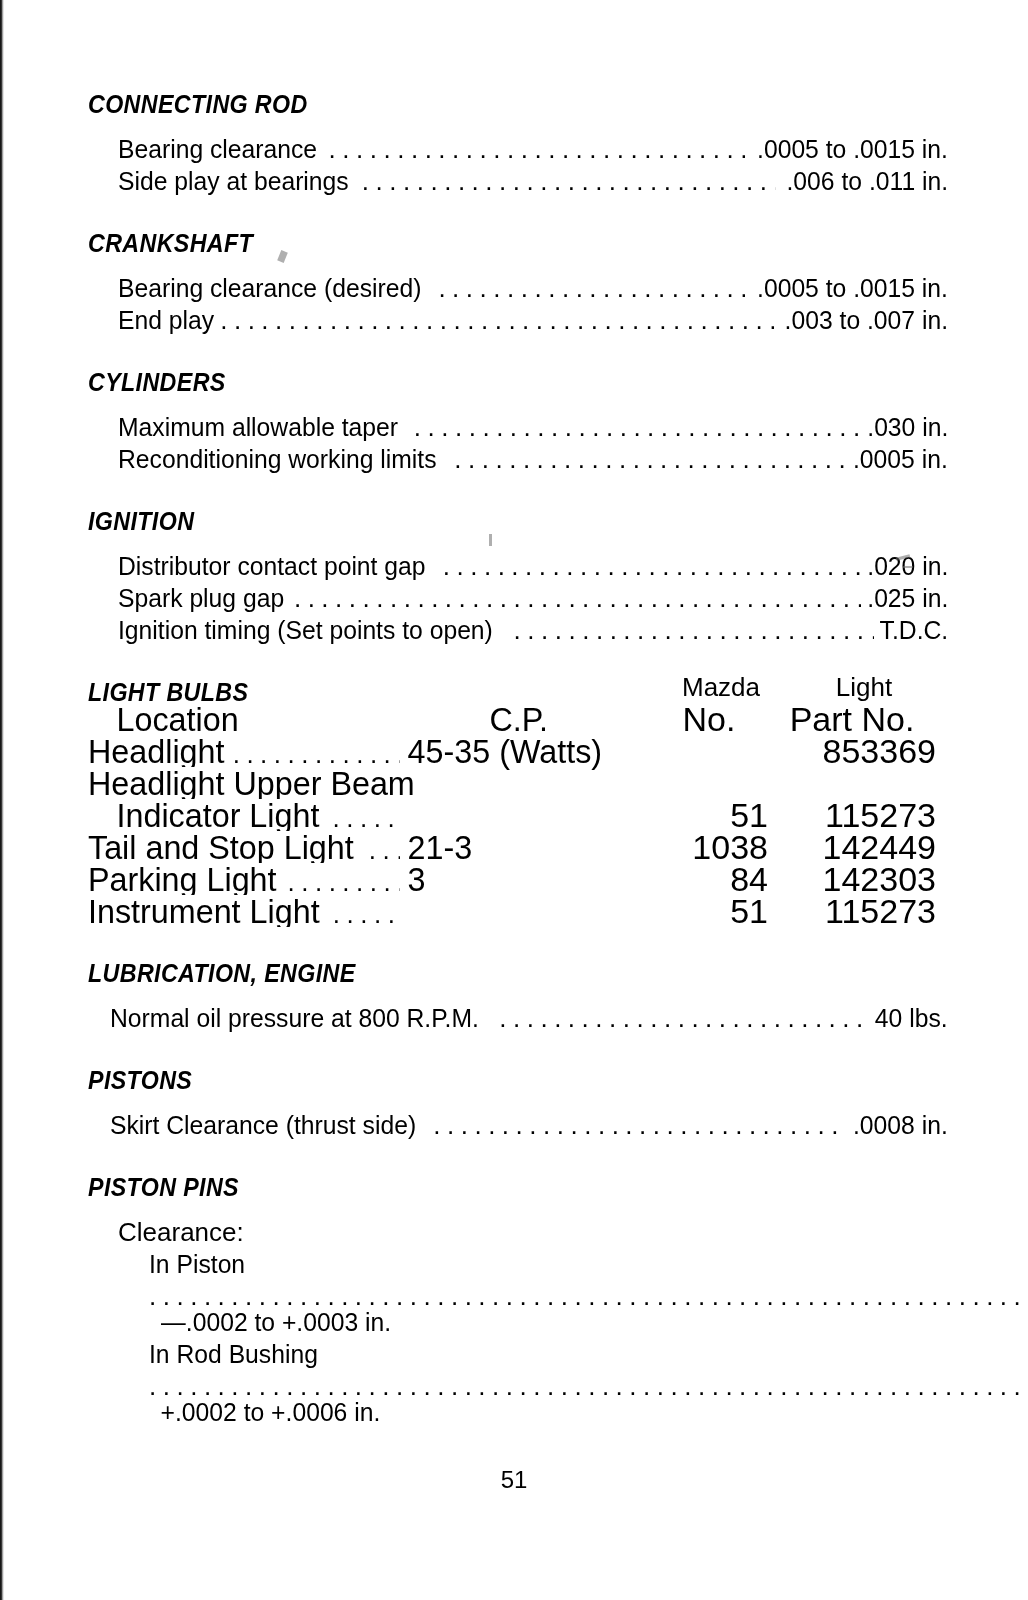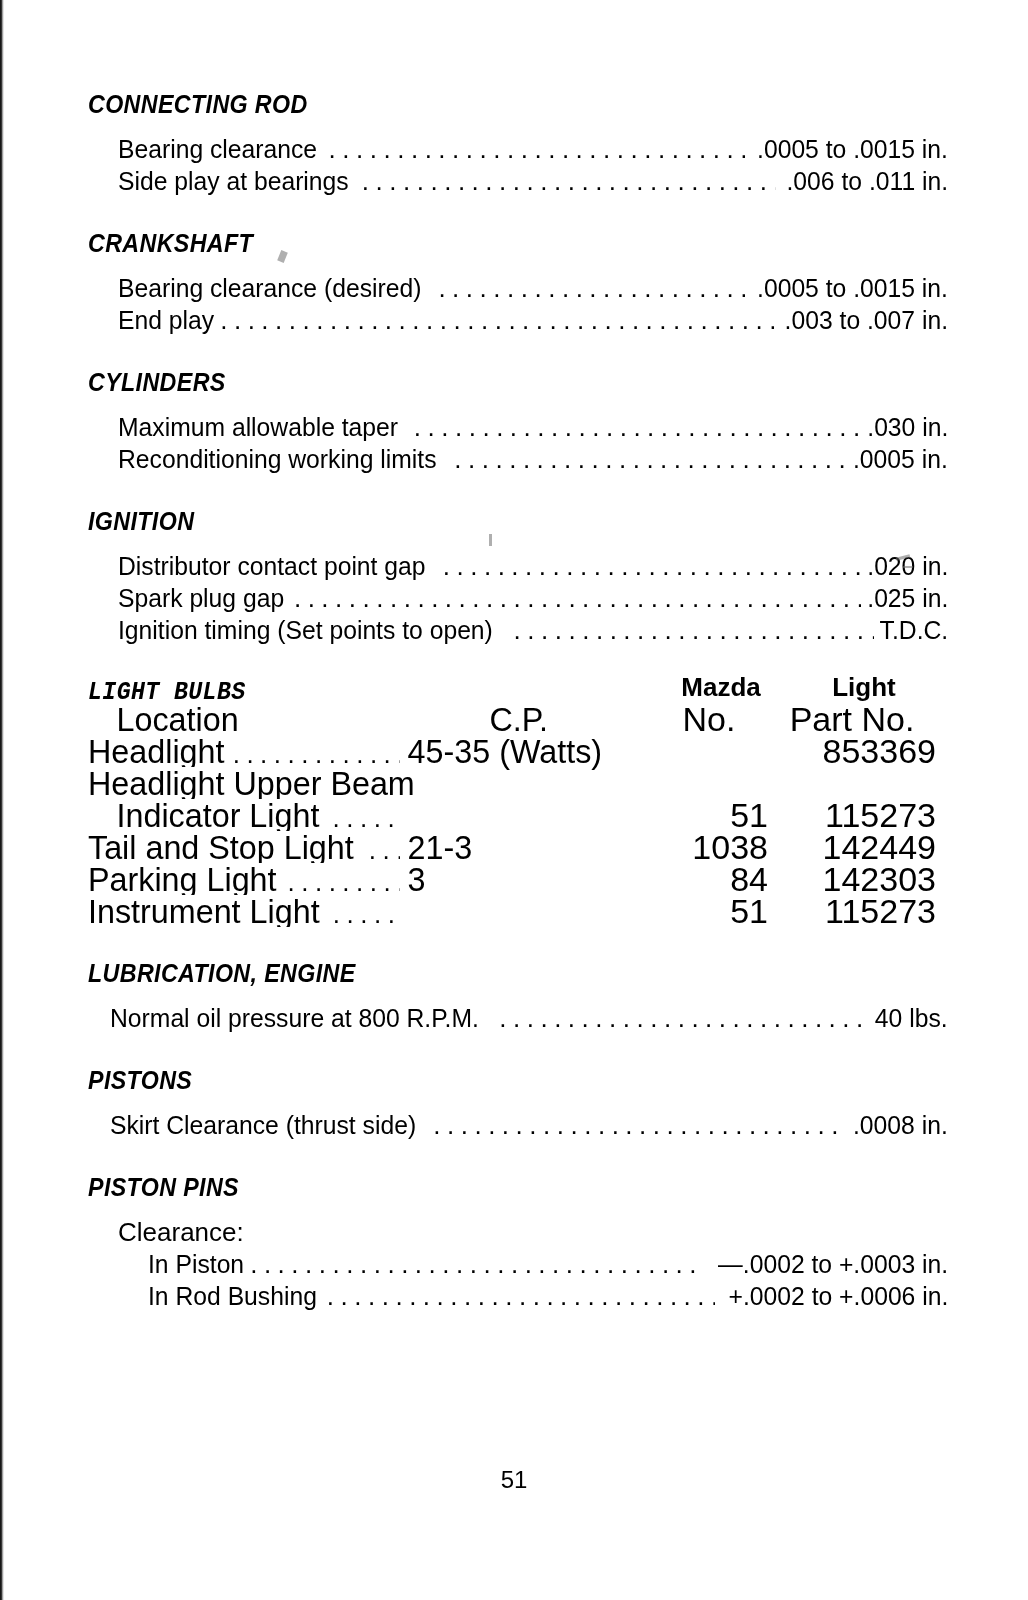--- a/index.html
+++ b/index.html
@@ -96,21 +96,20 @@
   
   .bulbs-wrap {
     position: relative;
     margin-top: -34px;
   }
   .bulbs-head {
     display: flex;
     justify-content: flex-end;
     font-size: 26px;
     line-height: 32px;
-    font-weight: bold;
   }
   .bulbs-head .col-mazda,
   .bulbs-head .col-dodge {
     text-align: center;
   }
   .col-cp   { width: 250px; }
   .col-mazda{ width: 118px; }
   .col-dodge{ width: 168px; }
 
   .bulb-row {
@@ -154,21 +153,21 @@
   .bulb-row .bmazda {
     width: 118px;
     text-align: right;
   }
   .bulb-row .bdodge {
     width: 168px;
     text-align: right;
   }
   .bulb-row.noleader .bname .bleader::before { content: ""; }
 
-  .sub-indent { padding-left: 30px; }
+  .sub-indent { padding-left: 30px; flex-direction: column; }
 
   
   .page-number {
     position: absolute;
     left: 0;
     right: 0;
     top: 1466px;
     text-align: center;
     font-size: 24px;
     font-weight: normal;
@@ -260,21 +259,21 @@
           <span class="label">Ignition timing (Set points to open)</span>
           <span class="leader"></span>
           <span class="value">T.D.C.</span>
         </div>
       </div>
     </div>
 
     <div class="gap-lg"></div>
 
     <div class="section">
-      <div style="display:flex; align-items:flex-start;font-family:Liberation Mono, monospace;">
+      <div style="display:flex; align-items:flex-start;">
         <div class="heading">LIGHT BULBS</div>
         <div style="flex:1 1 auto;"></div>
       </div>
 
       <div class="bulbs-wrap">
 
         <div class="bulbs-head">
           <div class="col-cp"></div>
           <div class="col-mazda">Mazda</div>
           <div class="col-dodge">Light</div>

